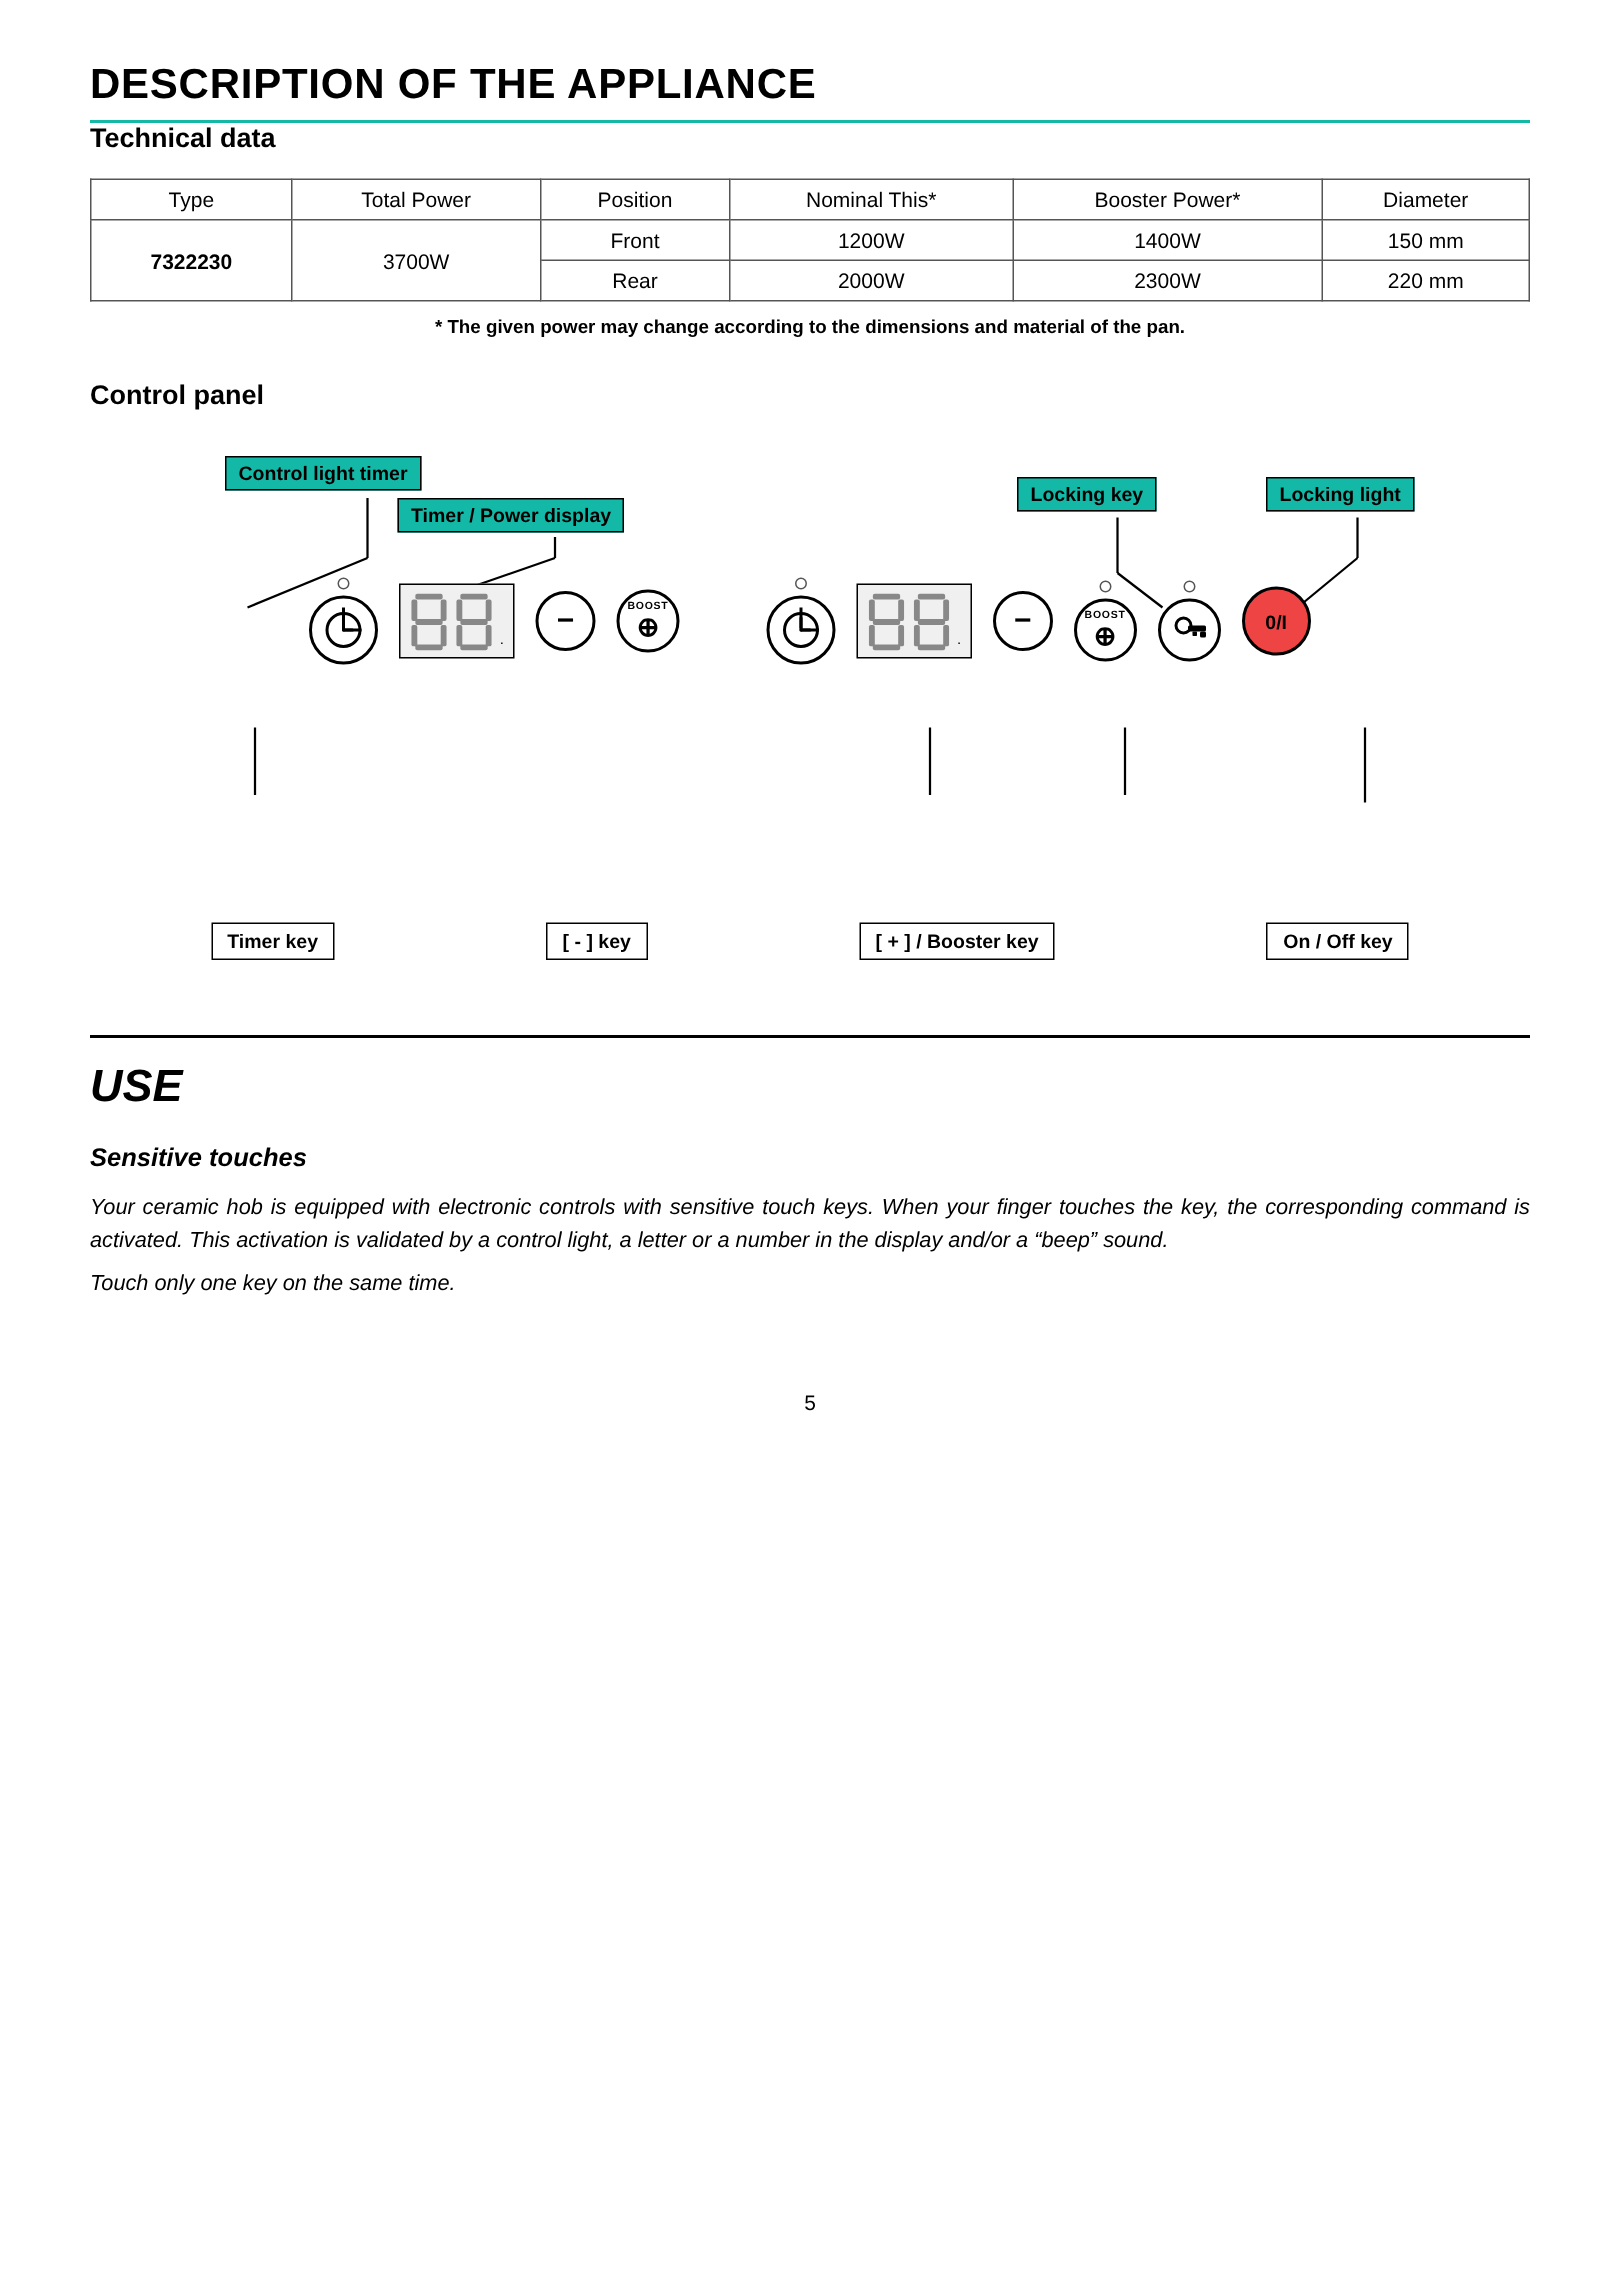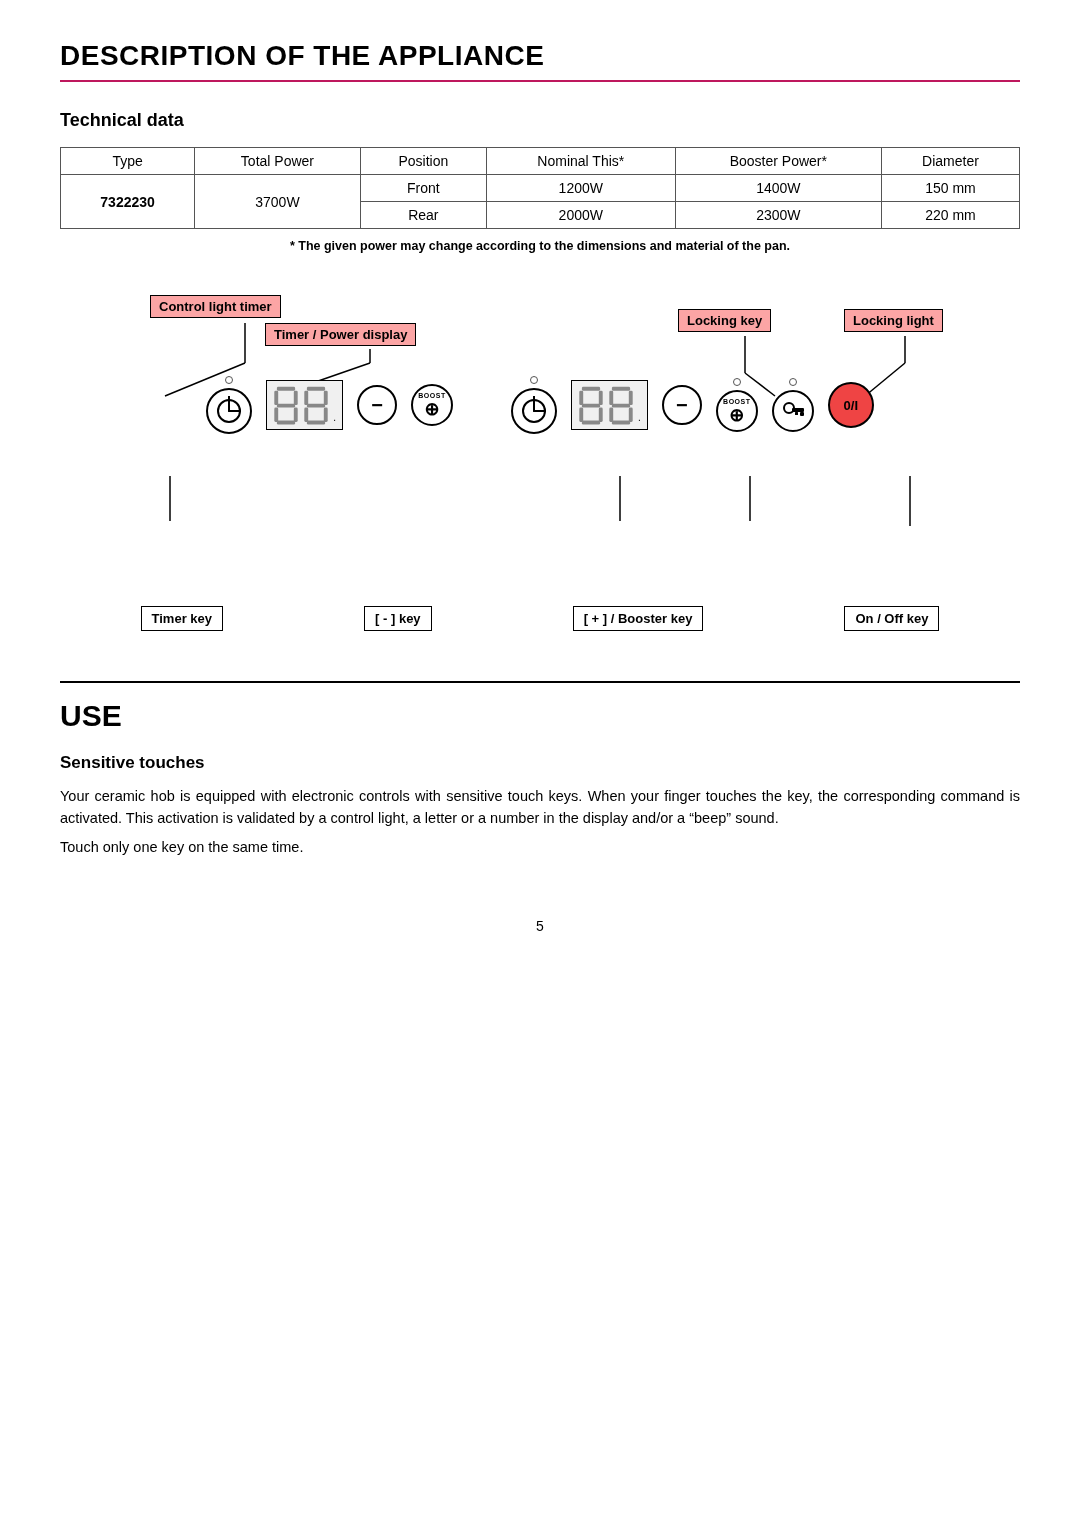--- a/index.html
+++ b/index.html
@@ -11,23 +11,22 @@
       width: 1080px;
       min-height: 1527px;
       padding: 40px 60px;
     }
 
     
     .page-title {
       font-size: 28px;
       font-weight: bold;
       text-transform: uppercase;
-      border-bottom: 2px solid #be185d;
+      border-bottom: 2px solid #14b8a6;
       padding-bottom: 8px;
-      margin-bottom: 28px;
       letter-spacing: 0.5px;
     }
 
     
     .section-heading {
       font-size: 18px;
       font-weight: bold;
       margin-bottom: 16px;
     }
 
@@ -70,21 +69,21 @@
       margin-top: 10px;
     }
 
     
     .callout-box {
       position: absolute;
       border: 1px solid #000;
       padding: 3px 8px;
       font-size: 13px;
       font-weight: bold;
-      background: #fca5a5;
+      background: #14b8a6;
       white-space: nowrap;
     }
 
     
     .icon-clock {
       width: 46px;
       height: 46px;
       border-radius: 50%;
       border: 2.5px solid #000;
       display: flex;
@@ -218,20 +217,21 @@
       font-weight: bold;
       text-align: center;
       background: #fff;
     }
 
     
     .use-section {
       margin-top: 40px;
       border-top: 2px solid #000;
       padding-top: 16px;
+      font-style: italic;
     }
     .use-title {
       font-size: 30px;
       font-weight: bold;
       margin-bottom: 20px;
     }
     .sub-heading {
       font-size: 17px;
       font-weight: bold;
       margin-bottom: 12px;
@@ -291,20 +291,21 @@
       <td>2000W</td>
       <td>2300W</td>
       <td>220 mm</td>
     </tr>
   </tbody>
 </table>
 
 <p class="table-note">* The given power may change according to the dimensions and material of the pan.</p>
 
 <div class="control-panel-section">
+  <h2 class="section-heading">Control panel</h2>
 
   <div class="diagram-container">
 
     <svg class="diagram-svg" viewBox="0 0 960 360" preserveAspectRatio="none">
 
       <line x1="185" y1="42" x2="185" y2="82" stroke="#000" stroke-width="1.5"></line>
       <line x1="185" y1="82" x2="105" y2="115" stroke="#000" stroke-width="1.5"></line>
 
       <line x1="310" y1="68" x2="310" y2="82" stroke="#000" stroke-width="1.5"></line>
       <line x1="310" y1="82" x2="215" y2="115" stroke="#000" stroke-width="1.5"></line>

